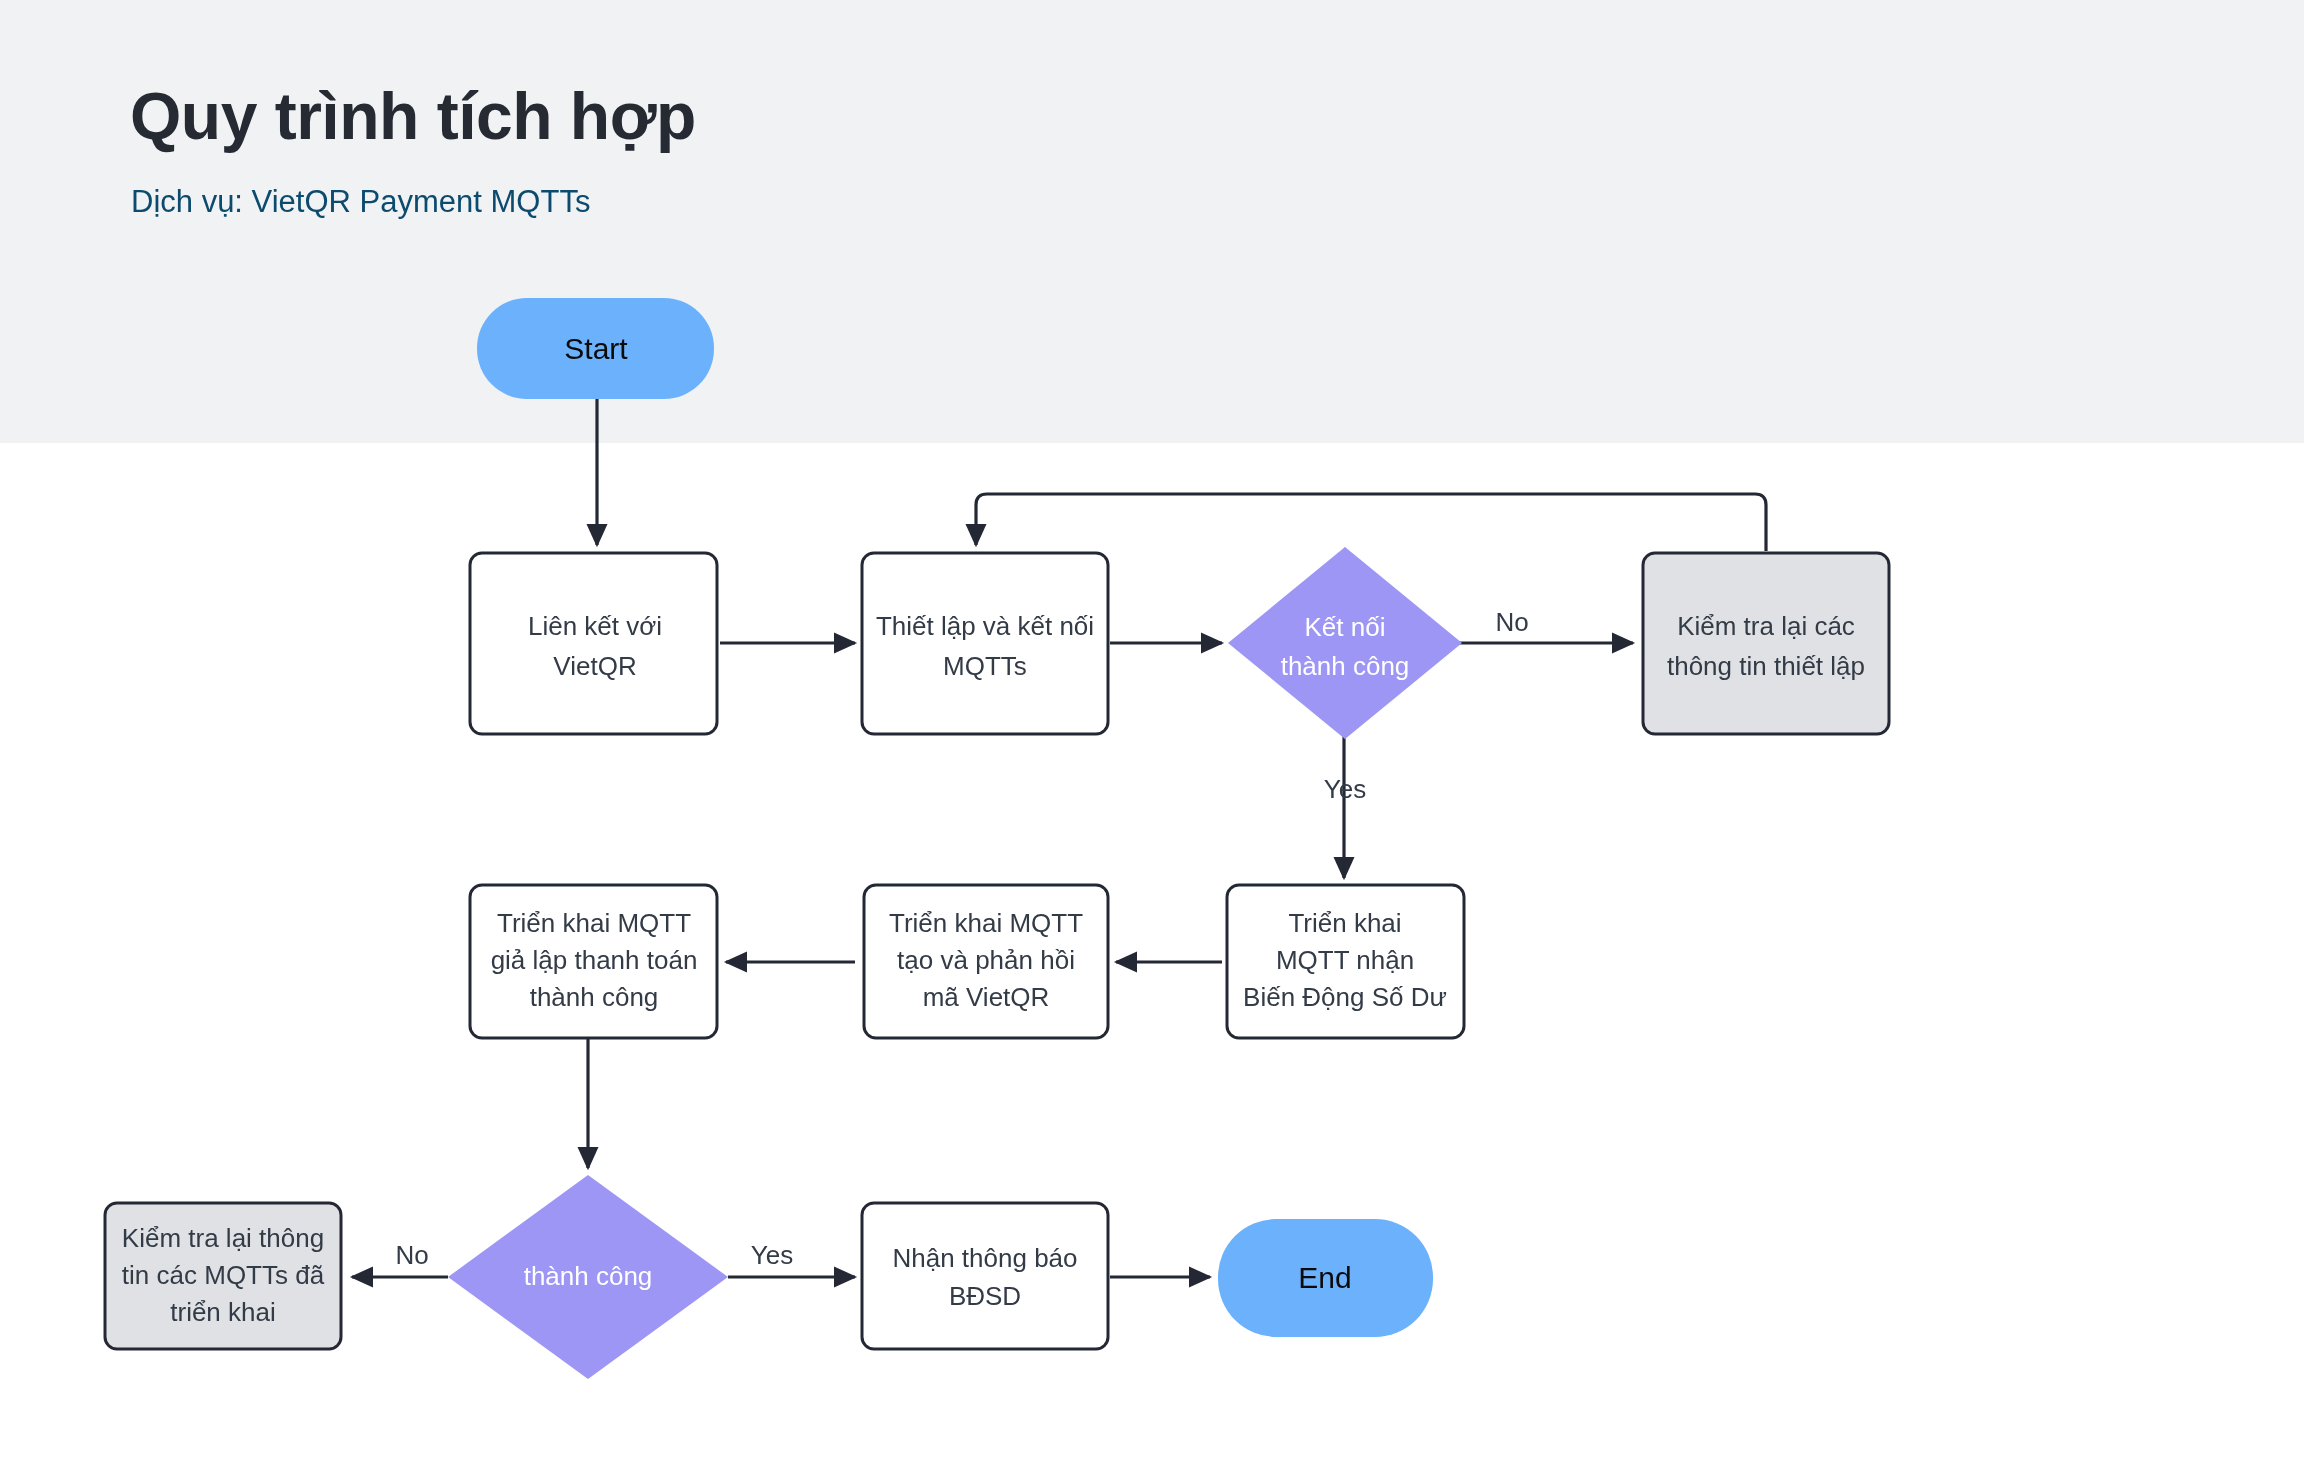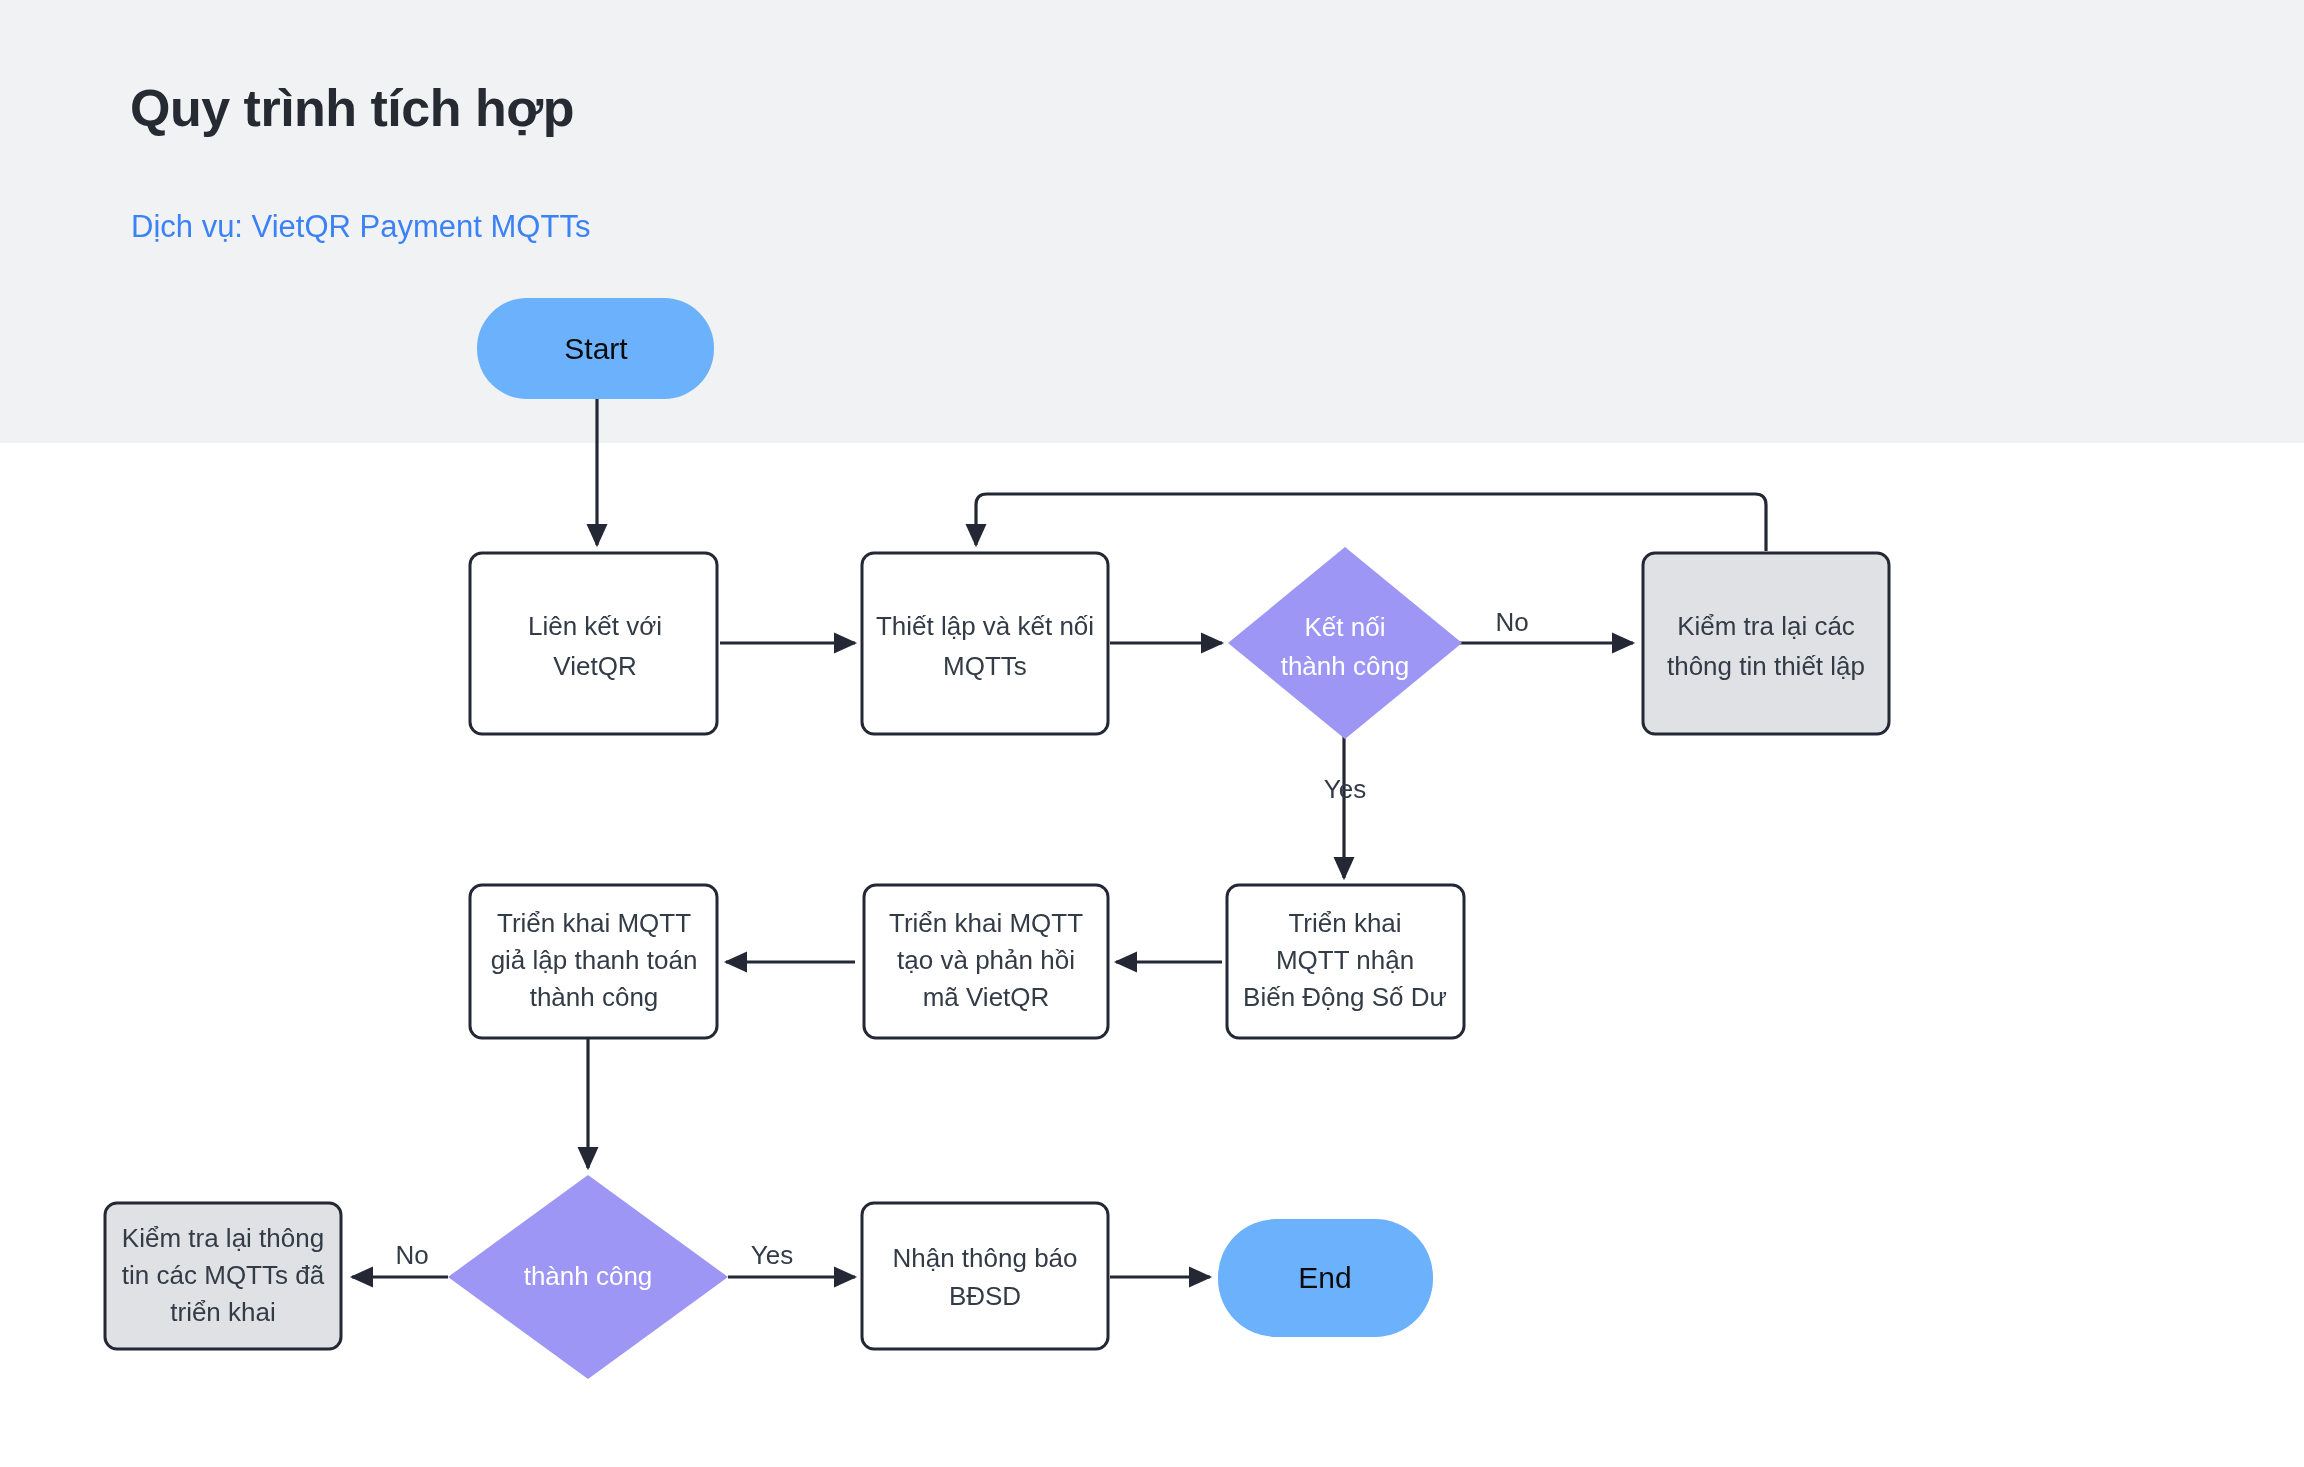--- a/index.html
+++ b/index.html
@@ -28,33 +28,33 @@
     left: 0;
     top: 0;
     width: 2304px;
     height: 443px;
     background: #f1f2f4;
   }
   .page-title {
     position: absolute;
     left: 130px;
     top: 78px;
-    font-size: 52px;
+    font-size: 66px;
     font-weight: bold;
     color: #262b33;
     letter-spacing: -0.5px;
     white-space: nowrap;
   }
   .page-subtitle {
     position: absolute;
     left: 131px;
-    top: 209px;
+    top: 184px;
     font-size: 31px;
     font-weight: normal;
-    color: #3b82f6;
+    color: #0c4a6e;
     white-space: nowrap;
   }
 
   
   .flow-canvas {
     position: absolute;
     left: 0;
     top: 0;
     width: 2304px;
     height: 1467px;

